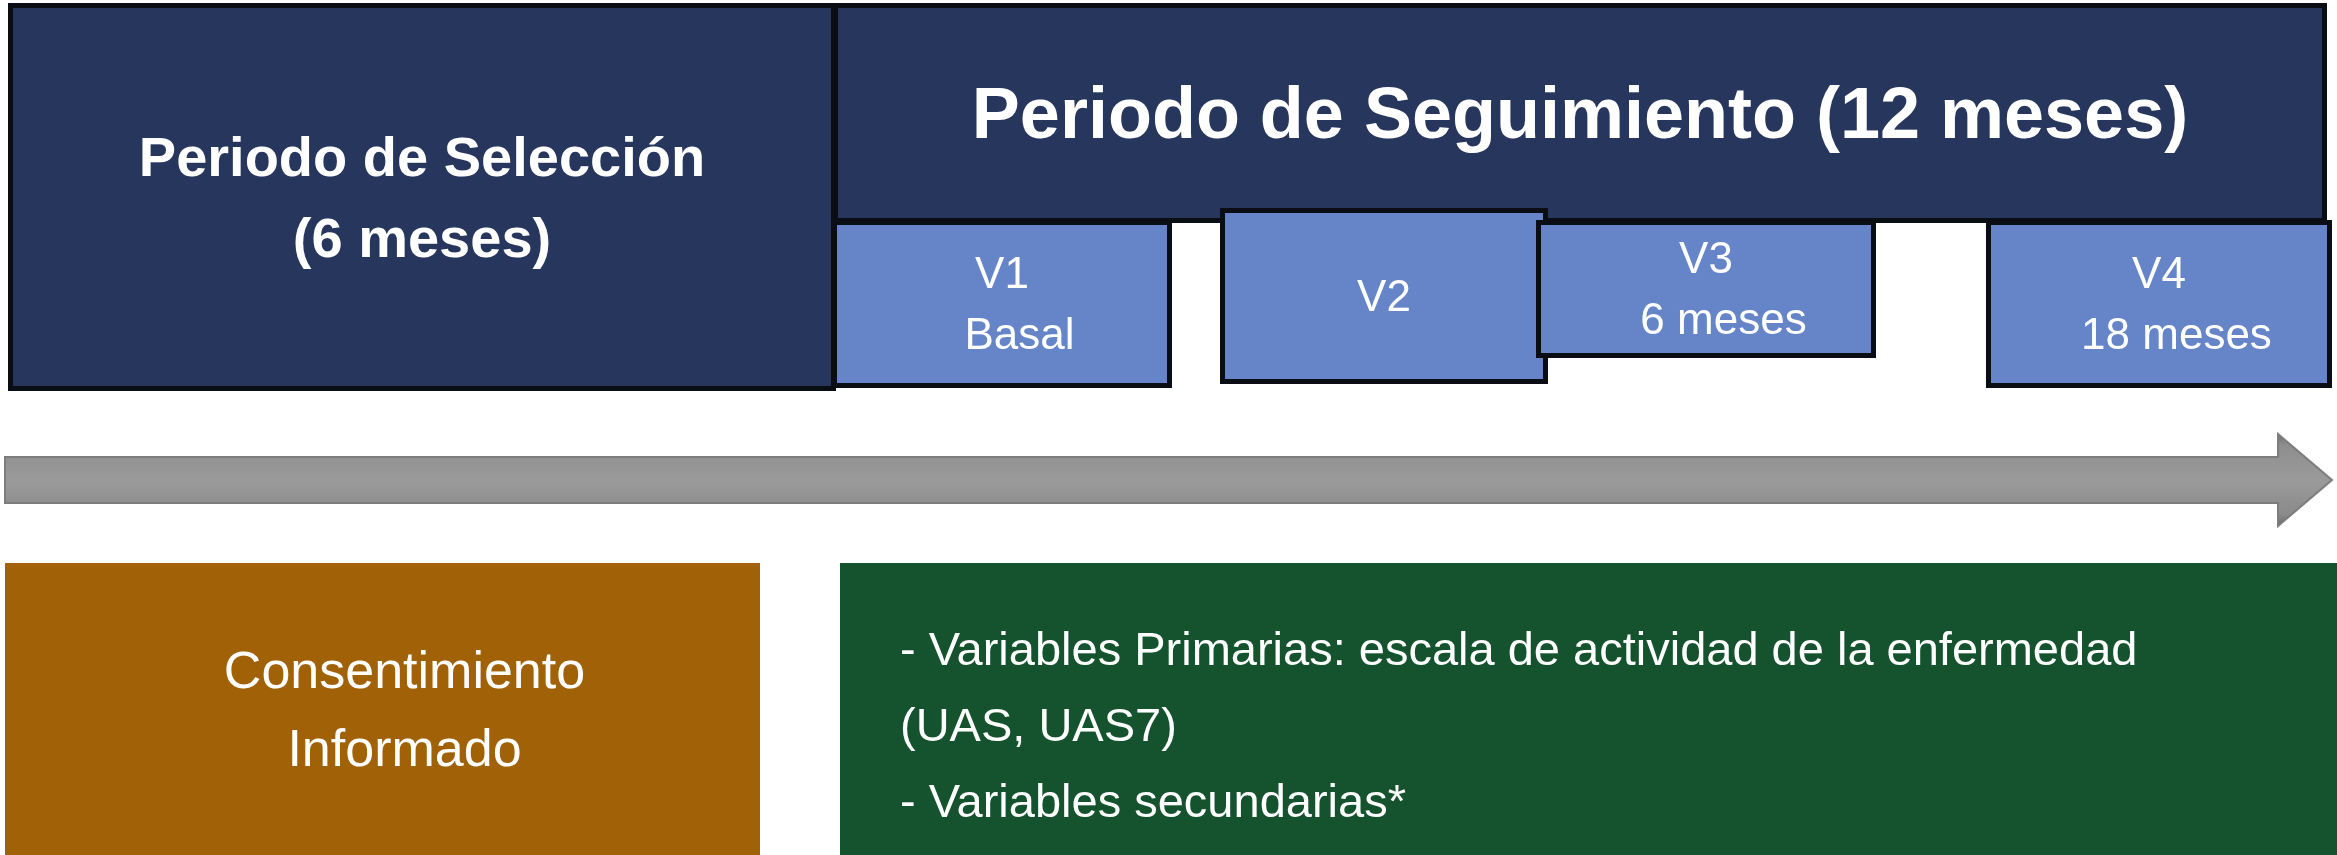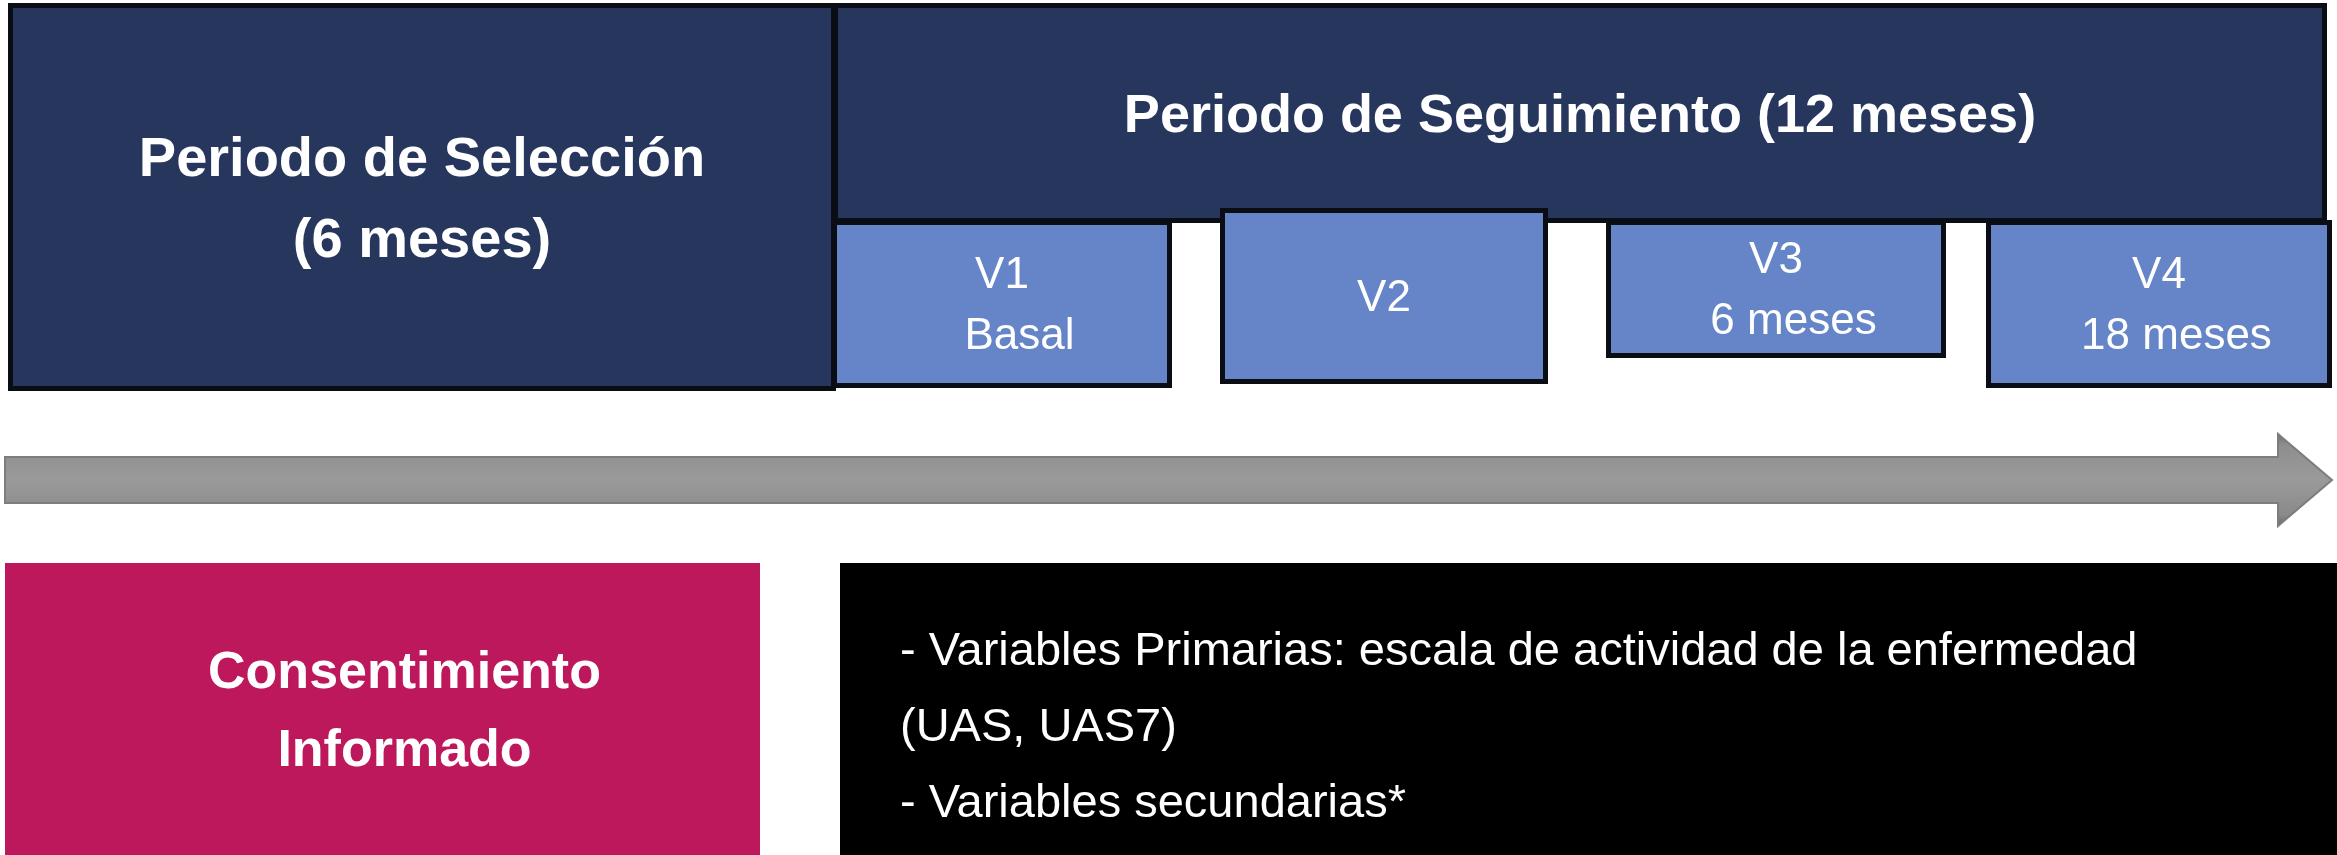--- a/index.html
+++ b/index.html
@@ -36,27 +36,27 @@
     font-weight: bold;
   }
 
   .periodblue {
     background: #6585c8;
     border: 5px solid #0b0d14;
     font-weight: normal;
   }
 
   .maroon {
-    background: #be185d;
-    font-weight: bold;
+    background: #a16207;
+    font-weight: normal;
     padding-left: 44px;
   }
 
   .yellow {
-    background: #000000;
+    background: #14532d;
     font-weight: normal;
     align-items: flex-start;
     justify-content: flex-start;
     text-align: left;
   }
 
   
   #selection-box {
     left: 8px;
     top: 3px;
@@ -65,32 +65,32 @@
     font-size: 56px;
     line-height: 1.45;
   }
   #selection-box .line { display: block; }
 
   #followup-box {
     left: 833px;
     top: 3px;
     width: 1494px;
     height: 220px;
-    font-size: 54px;
+    font-size: 72px;
   }
 
   .visit-box {
     top: 218px;
     height: 170px;
     font-size: 44px;
     line-height: 1.38;
   }
   #visit-box-0 { left: 832px;  width: 340px; top: 220px; height: 168px; }
   #visit-box-1 { left: 1220px; width: 328px; top: 208px; height: 176px; }
-  #visit-box-2 { left: 1606px; width: 340px; top: 220px; height: 138px; }
+  #visit-box-2 { left: 1536px; width: 340px; top: 220px; height: 138px; }
   #visit-box-3 { left: 1986px; width: 346px; top: 220px; height: 168px; }
 
   .visit-name   { display: block; }
   .visit-detail { display: block; margin-left: 35px; }
 
   
   #timeline-arrow {
     position: absolute;
     left: 0px;
     top: 428px;

